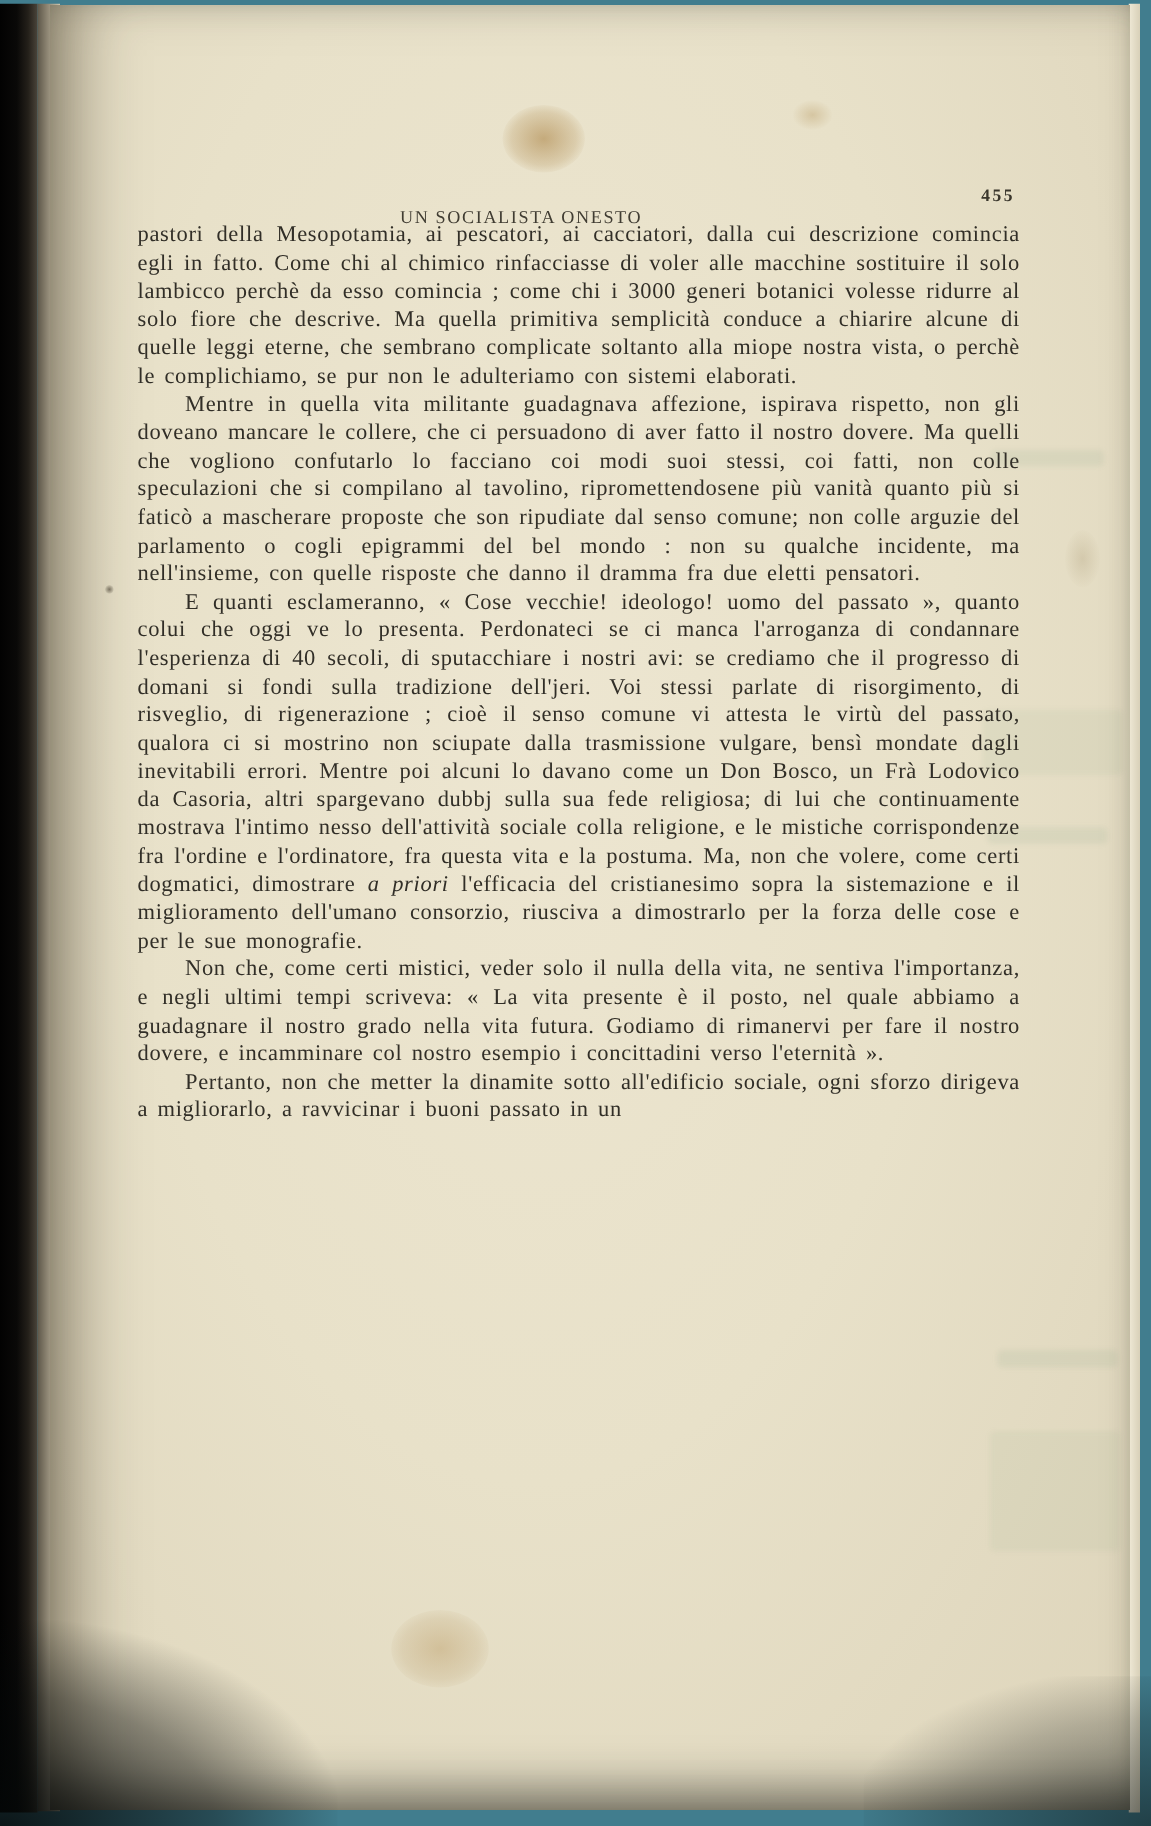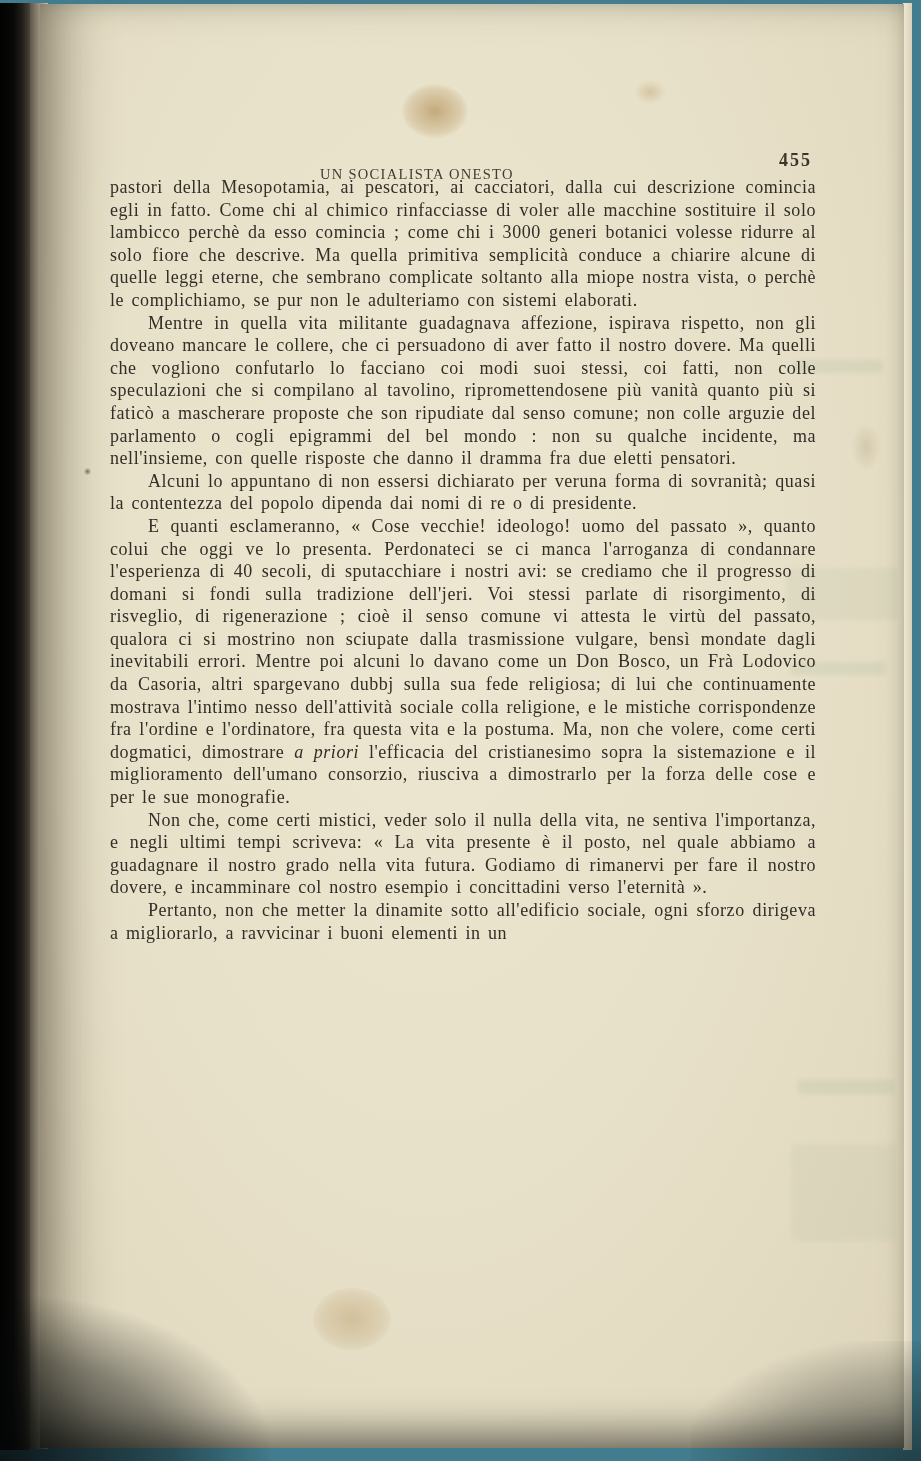--- a/index.html
+++ b/index.html
@@ -79,21 +79,21 @@
   .content {
     position:absolute; left:110px; top:150px; width:706px;
     z-index:5;
     color:#35322b;
   }
   .header {
     position:relative; height:22px;
     font-size:14.5px; letter-spacing:1.3px; color:#403c32;
   }
   .running-title { position:absolute; left:210px; top:16px; }
-  .page-number   { position:absolute; right:4px;  top:0;  font-size:18px; font-weight:bold; letter-spacing:2px; color:#3a362c; }
+  .page-number   { position:absolute; right:4px;  top:0;  font-size:14px; font-weight:bold; letter-spacing:2px; color:#3a362c; }
 
   .text-block { margin-top:4px; }
   .para {
     font-size:18px;
     line-height:22.6px;
     text-align:justify;
     letter-spacing:0.55px;
     word-spacing:2.4px;
     color:#312e27;
     text-rendering:optimizeLegibility;
@@ -123,21 +123,20 @@
 <div class="ghost g5"></div>
 
 <div class="content">
   <div class="header">
     <span class="running-title">UN SOCIALISTA ONESTO</span>
     <span class="page-number">455</span>
   </div>
   <div class="text-block">
       <p class="para"><span>pastori della Mesopotamia, ai pescatori, ai cacciatori, dalla cui descrizione comincia egli in fatto. Come chi al chimico rinfacciasse di voler alle macchine sostituire il solo lambicco perchè da esso comincia ; come chi i 3000 generi botanici volesse ridurre al solo fiore che descrive. Ma quella primitiva semplicità conduce a chiarire alcune di quelle leggi eterne, che sembrano complicate soltanto alla miope nostra vista, o perchè le complichiamo, se pur non le adulteriamo con sistemi elaborati.</span></p>
       <p class="para indent"><span>Mentre in quella vita militante guadagnava affezione, ispirava rispetto, non gli doveano mancare le collere, che ci persuadono di aver fatto il nostro dovere. Ma quelli che vogliono confutarlo lo facciano coi modi suoi stessi, coi fatti, non colle speculazioni che si compilano al tavolino, ripromettendosene più vanità quanto più si faticò a mascherare proposte che son ripudiate dal senso comune; non colle arguzie del parlamento o cogli epigrammi del bel mondo : non su qualche incidente, ma nell'insieme, con quelle risposte che danno il dramma fra due eletti pensatori.</span></p>
-      <p class="para indent"><span>Alcuni lo appuntano di non essersi dichiarato per veruna forma di sovranità; quasi la contentezza del popolo dipenda dai nomi di re o di presidente.</span></p>
       <p class="para indent"><span>E quanti esclameranno, « Cose vecchie! ideologo! uomo del passato », quanto colui che oggi ve lo presenta. Perdonateci se ci manca l'arroganza di condannare l'esperienza di 40 secoli, di sputacchiare i nostri avi: se crediamo che il progresso di domani si fondi sulla tradizione dell'jeri. Voi stessi parlate di risorgimento, di risveglio, di rigenerazione ; cioè il senso comune vi attesta le virtù del passato, qualora ci si mostrino non sciupate dalla trasmissione vulgare, bensì mondate dagli inevitabili errori. Mentre poi alcuni lo davano come un Don Bosco, un Frà Lodovico da Casoria, altri spargevano dubbj sulla sua fede religiosa; di lui che continuamente mostrava l'intimo nesso dell'attività sociale colla religione, e le mistiche corrispondenze fra l'ordine e l'ordinatore, fra questa vita e la postuma. Ma, non che volere, come certi dogmatici, dimostrare </span><span class="italic">a priori</span><span> l'efficacia del cristianesimo sopra la sistemazione e il miglioramento dell'umano consorzio, riusciva a dimostrarlo per la forza delle cose e per le sue monografie.</span></p>
       <p class="para indent"><span>Non che, come certi mistici, veder solo il nulla della vita, ne sentiva l'importanza, e negli ultimi tempi scriveva: « La vita presente è il posto, nel quale abbiamo a guadagnare il nostro grado nella vita futura. Godiamo di rimanervi per fare il nostro dovere, e incamminare col nostro esempio i concittadini verso l'eternità ».</span></p>
-      <p class="para indent"><span>Pertanto, non che metter la dinamite sotto all'edificio sociale, ogni sforzo dirigeva a migliorarlo, a ravvicinar i buoni elementi in un</span></p>
+      <p class="para indent"><span>Pertanto, non che metter la dinamite sotto all'edificio sociale, ogni sforzo dirigeva a migliorarlo, a ravvicinar i buoni passato in un</span></p>
     </div>
 </div>
 
 <div class="corner-dark-bl"></div>
 <div class="corner-dark-br"></div>
 
 </body></html>

